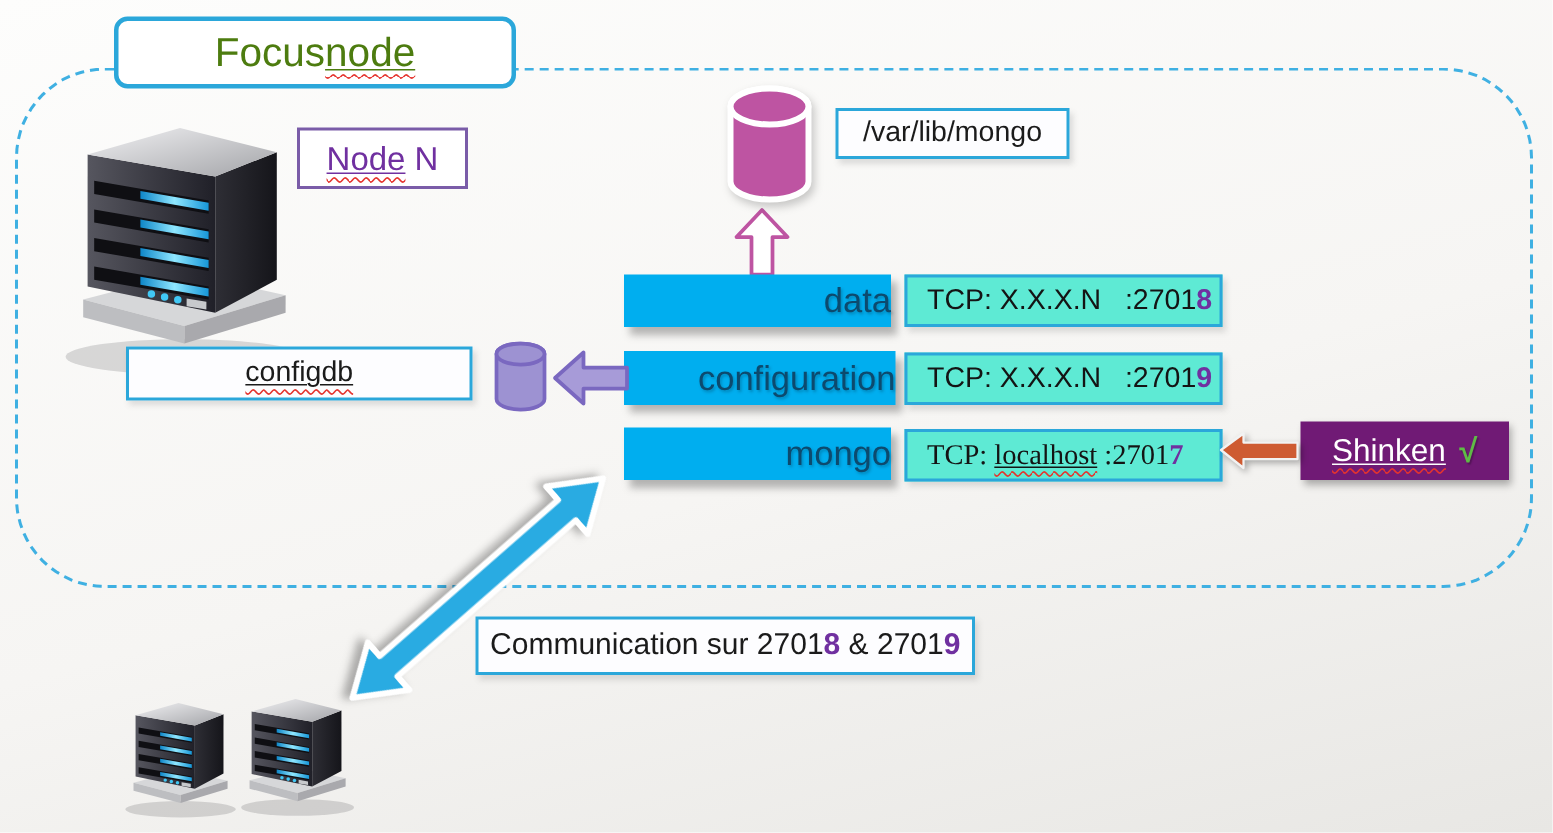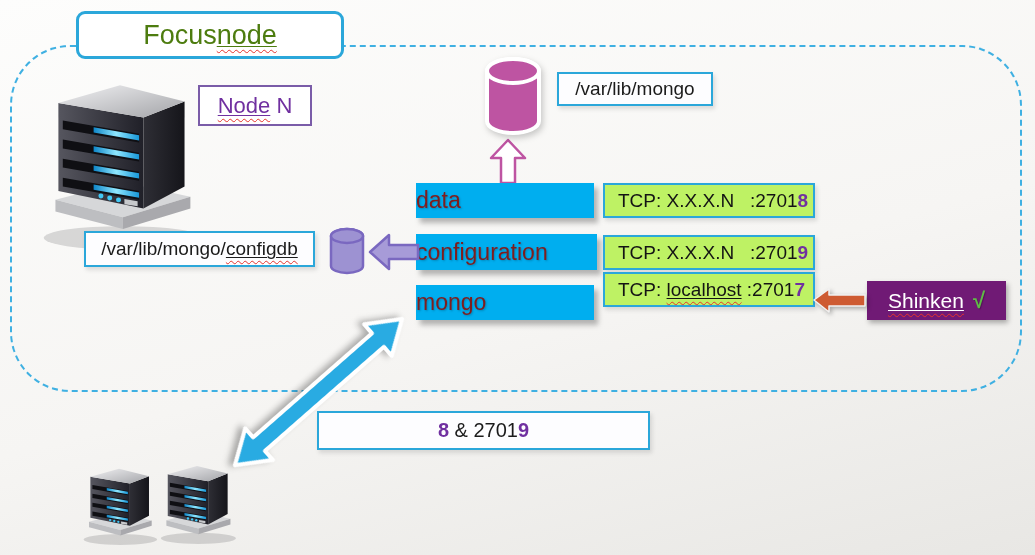--- a/index.html
+++ b/index.html
@@ -35,30 +35,30 @@
   
   .label-box{
     background:#fdfdff;border:2.5px solid #2BA7DA;color:#1b1b1b;
     display:flex;align-items:center;justify-content:center;white-space:pre;
     box-shadow:2px 3px 4px rgba(90,90,90,.18);z-index:3;
   }
   #mongo-path{left:557px;top:72px;width:152px;height:30px;font-size:19px;}
   #configdb-path{left:84px;top:231px;width:227px;height:32px;font-size:19px;}
   #communication{left:317px;top:411px;width:329px;height:35px;font-size:20px;z-index:5;}
   .tcp-box{
-    left:603px;width:212px;height:35px;background:#bef264;border:2.5px solid #2BA7DA;
+    left:603px;width:212px;height:35px;background:#5eead4;border:2.5px solid #2BA7DA;
     font-size:19px;color:#141414;display:flex;align-items:center;
     padding-left:13px;white-space:pre;box-shadow:2px 3px 4px rgba(90,90,90,.18);z-index:3;
     box-sizing:border-box;
   }
   .tcp-box b,.label-box b{color:#7030A0;font-weight:bold;}
   
   .proc{
-    left:416px;width:178px;height:35px;background:#00AEEF;color:#7f1d1d;font-size:23px;
-    display:flex;align-items:center;justify-content:flex-start;
+    left:416px;width:178px;height:35px;background:#00AEEF;color:#0c4a6e;font-size:23px;
+    display:flex;align-items:center;justify-content:flex-end;
     box-shadow:4px 5px 5px rgba(80,80,80,.4);
     text-shadow:1px 1px 2px rgba(0,60,90,.35);z-index:3;
   }
   .shinken{
     left:867px;top:281px;width:139px;height:39px;background:#701a75;color:#ffffff;
     font-size:21px;display:flex;align-items:center;justify-content:center;
     box-shadow:2px 3px 5px rgba(0,0,0,.3);z-index:3;
   }
   .check{color:#5FBB46;font-weight:bold;margin-left:9px;font-size:22px;text-shadow:1px 1px 1px rgba(0,0,0,.25);}
   svg{display:block;}
@@ -149,33 +149,33 @@
 <div class="abs proc" style="top:285px;">
   <span>mongo</span>
 </div>
 
 <div class="abs tcp-box" style="top:183px;">
   <span>TCP: X.X.X.N   :2701</span><b>8</b>
 </div>
 <div class="abs tcp-box" style="top:235px;">
   <span>TCP: X.X.X.N   :2701</span><b>9</b>
 </div>
-<div class="abs tcp-box" style="top:272px;">
+<div class="abs tcp-box" style="top:286px;font-family:Liberation Serif, serif;">
   <span>TCP: </span><span class="spell"><span class="u">localhost</span></span><span> :2701</span><b>7</b>
 </div>
 
 <svg class="abs" style="left:328px;top:227px;z-index:3;" width="38" height="48" viewBox="0 0 38 48">
   <g stroke="#7A68C0" stroke-width="2.5" fill="#9D92D2">
     <path d="M3 9 L3 39 A16 7 0 0 0 35 39 L35 9 A16 7 0 0 0 3 9"></path>
     <ellipse cx="19" cy="9" rx="16" ry="7"></ellipse>
   </g>
 </svg>
 
 <div class="abs label-box" id="configdb-path">
-  <span>/var/lib/mongo/</span><span class="spell"><span class="u">configdb</span></span>
+  <span class="spell"><span class="u">configdb</span></span>
 </div>
 
 <svg class="abs" style="left:368px;top:232px;z-index:4;" width="52" height="40" viewBox="0 0 52 40">
   <polygon points="2,20 21,3 21,13 50,13 50,27 21,27 21,37" fill="#A79BD8" stroke="#7A68C0" stroke-width="2.5" stroke-linejoin="round"></polygon>
 </svg>
 
 <svg class="abs" style="left:812px;top:286px;z-index:4;filter:drop-shadow(2px 2px 2px rgba(0,0,0,.3));" width="55" height="29" viewBox="0 0 55 29">
   <polygon points="2,14 17,3 17,9 53,9 53,20 17,20 17,26" fill="#CE5B32" stroke="#f2f2f2" stroke-width="1.5" stroke-linejoin="round"></polygon>
 </svg>
 
@@ -184,21 +184,21 @@
     <span class="check">√</span>
 </div>
 
 <svg class="abs" style="left:215px;top:303px;z-index:4;" width="215" height="180" viewBox="0 0 215 180">
   <g transform="translate(187,16) rotate(138.8)" style="filter:drop-shadow(3px 4px 3px rgba(0,0,0,.3));">
     <polygon points="0,0 32,-21 32,-9 190,-9 190,-21 222,0 190,21 190,9 32,9 32,21" fill="#29ABE2" stroke="#ffffff" stroke-width="4" stroke-linejoin="round"></polygon>
   </g>
 </svg>
 
 <div class="abs label-box" id="communication">
-  <b>8</b><span> &amp; 2701</span><b>9</b>
+  <span>Communication sur 2701</span><b>8</b><span> &amp; 2701</span><b>9</b>
 </div>
 
 <svg class="abs" style="left:78px;top:455px;z-index:2;" width="82" height="92" viewBox="0 0 120 135">
   <use href="#sym-server"></use>
 </svg>
 <svg class="abs" style="left:155px;top:452px;z-index:2;" width="84" height="94" viewBox="0 0 120 135">
   <use href="#sym-server"></use>
 </svg>
 
 </body></html>

